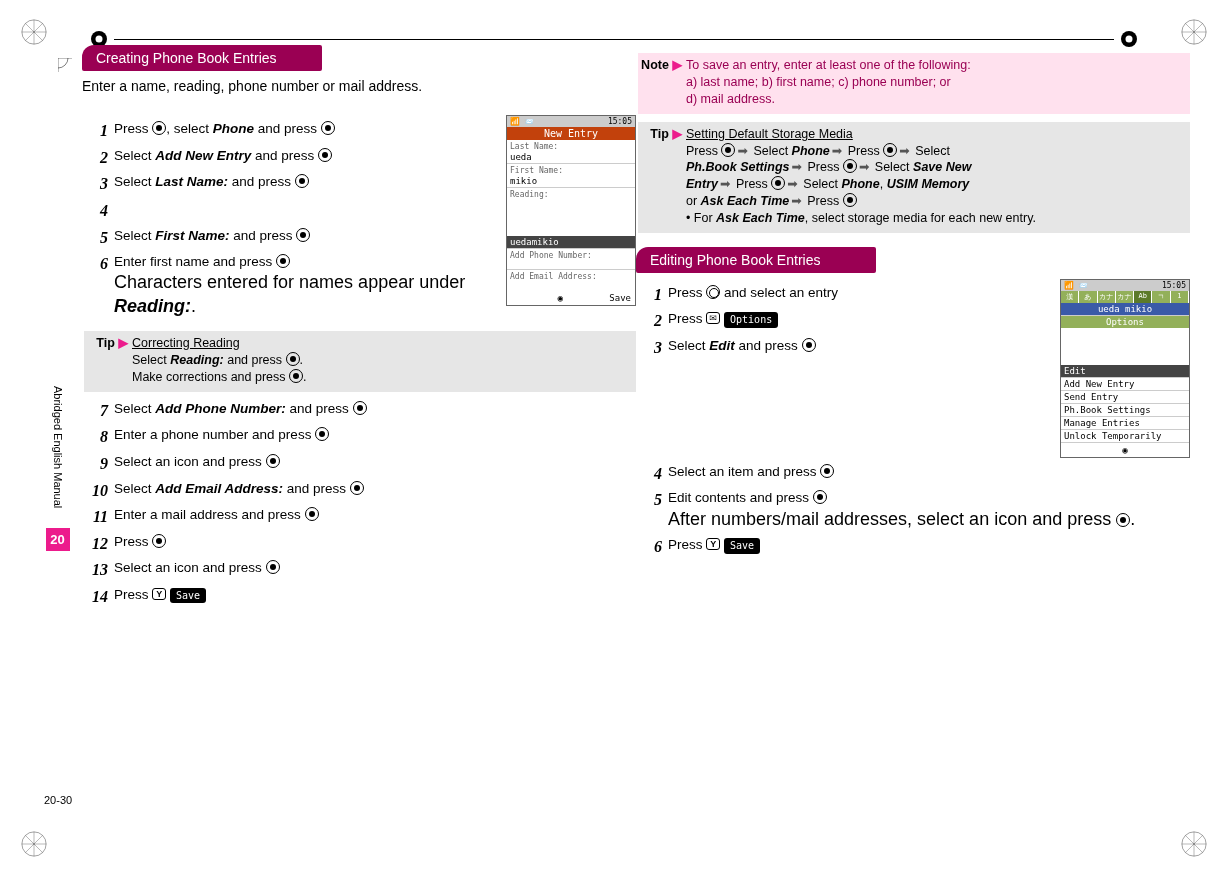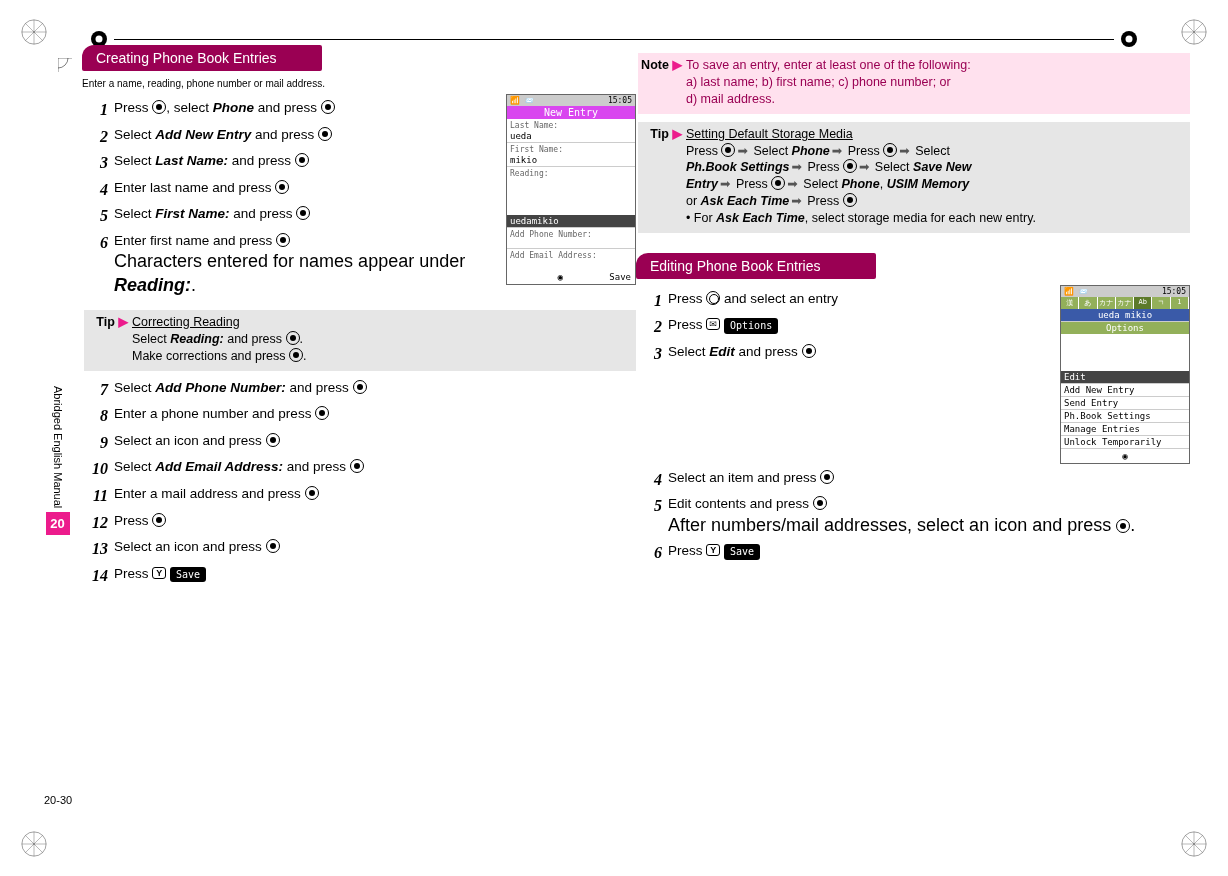--- a/index.html
+++ b/index.html
@@ -25,34 +25,34 @@
   .side-tab {
     position: absolute; left: 40px; top: 86px; bottom: 86px; width: 35px;
     display: flex; flex-direction: column; align-items: center;
   }
   .side-tab .label-vert {
     writing-mode: vertical-rl; text-orientation: mixed;
     font-size: 11px; color: #000; margin-top: 300px;
   }
   .side-tab .tab-number {
     background: #ec1b8c; color: #fff; width: 24px; padding: 4px 0;
-    text-align: center; font-size: 13px; font-weight: bold; margin-top: 4px;
+    text-align: center; font-size: 13px; font-weight: bold; margin-top: 20px;
   }
   .page-num { position: absolute; left: 44px; bottom: 70px; font-size: 11px; }
   .content-cols {
     position: absolute; top: 45px; left: 82px; right: 38px; bottom: 40px;
     display: flex;  justify-content: center;
   }
   .col { flex: 1; }
   .section-banner {
     background: #9a0053; color: #fff; font-size: 14px;
     padding: 5px 12px 5px 14px; border-radius: 12px 2px 2px 2px;
     display: inline-block; min-width: 240px; margin-bottom: 6px;
   }
-  .intro { font-size: 10px; line-height: 1.3; margin-bottom: 4px; }
+  .intro { font-size: 14px; line-height: 1.3; margin-bottom: 20px; }
   .steps { margin-left: 6px; font-size: 13.5px; }
   .step { display: flex; align-items: flex-start; gap: 6px; margin: 5px 0; line-height: 1.35; }
   .step .num {
     font-family: "Comic Sans MS", cursive; font-weight: bold; font-style: italic;
     font-size: 16px; min-width: 20px; text-align: right; color: #000;
   }
   .step .body { flex: 1; }
   .step .body em { font-weight: bold; font-style: italic; }
   .step .sub { font-size: 18px; line-height: 1.3; }
   .btn-circle {
@@ -80,21 +80,21 @@
   .note-box { background: #ffe1ee; }
   .tip-box .tag, .note-box .tag { font-weight: bold; min-width: 44px; text-align: right; }
   .tip-box .arrow, .note-box .arrow { color: #ec1b8c; font-weight: bold; }
   .tip-title { text-decoration: underline; }
   .bold-ital { font-weight: bold; font-style: italic; }
   .phone-shot {
     width: 130px; background: #fff; border: 1px solid #666; font-family: monospace;
     font-size: 9px; position: relative;
   }
   .phone-top { background: #ccc; display:flex; justify-content: space-between; padding: 1px 3px; font-size: 8px; }
-  .phone-title { background: #d946ef; color: #fff; text-align: center; font-size: 10px; padding: 1px 0; }
+  .phone-title { background: #c2410c; color: #fff; text-align: center; font-size: 10px; padding: 1px 0; }
   .phone-body { padding: 0; }
   .phone-row { padding: 1px 3px; border-bottom: 0.5px solid #ccc; font-size: 9px; }
   .phone-row.lbl { color:#666; font-size:8px; padding: 2px 3px 0 3px; border:none; }
   .phone-row.sel { background:#444; color:#fff;margin-top:37px; }
   .phone-bottom { display:flex; justify-content:space-between; padding:2px 4px; font-size:9px; }
   .step-phone-wrap { display:flex; gap:10px; align-items:flex-start; }
   .tab-strip { display:flex; background:#374; }
   .tab-strip span { flex:1; text-align:center; font-size:7px; background:#93b05a; color:#fff; border-right:1px solid #fff; padding:1px 0; }
   .tab-strip span.active { background:#5c7a2a; }
   .opt-head { background:#93b05a; color:#fff; text-align:center; font-size:9px; padding:1px; }
@@ -183,21 +183,20 @@
         <div class="step">
           <span class="num">2</span>
           <span class="body"><span>Select </span><em>Add New Entry</em><span> and press </span><span class="btn-circle"></span></span>
         </div>
         <div class="step">
           <span class="num">3</span>
           <span class="body"><span>Select </span><em>Last Name:</em><span> and press </span><span class="btn-circle"></span></span>
         </div>
         <div class="step">
           <span class="num">4</span>
-          <span class="body"><span>Enter last name and press </span><span class="btn-circle"></span></span>
         </div>
         <div class="step">
           <span class="num">5</span>
           <span class="body"><span>Select </span><em>First Name:</em><span> and press </span><span class="btn-circle"></span></span>
         </div>
         <div class="step">
           <span class="num">6</span>
           <span class="body"><span>Enter first name and press </span><span class="btn-circle"></span><br>
             <span class="sub"><span>Characters entered for names appear under </span><em>Reading:</em><span>.</span></span>
           </span>
@@ -292,21 +291,21 @@
       <span>
         <span class="tip-title">Setting Default Storage Media</span><br>
         <span>Press </span><span class="btn-circle"></span><span class="arrow-sep">➡</span><span> Select </span><span class="bold-ital">Phone</span><span class="arrow-sep">➡</span><span> Press </span><span class="btn-circle"></span><span class="arrow-sep">➡</span><span> Select</span><br>
         <span class="bold-ital">Ph.Book Settings</span><span class="arrow-sep">➡</span><span> Press </span><span class="btn-circle"></span><span class="arrow-sep">➡</span><span> Select </span><span class="bold-ital">Save New</span><br>
         <span class="bold-ital">Entry</span><span class="arrow-sep">➡</span><span> Press </span><span class="btn-circle"></span><span class="arrow-sep">➡</span><span> Select </span><span class="bold-ital">Phone</span><span>, </span><span class="bold-ital">USIM Memory</span><br>
         <span>or </span><span class="bold-ital">Ask Each Time</span><span class="arrow-sep">➡</span><span> Press </span><span class="btn-circle"></span><br>
         • <span>For </span><span class="bold-ital">Ask Each Time</span><span>, select storage media for each new entry.</span>
       </span>
     </div>
 
-    <div class="section-banner" style="margin-top:12px">Editing Phone Book Entries</div>
+    <div class="section-banner" style="margin-top:6px">Editing Phone Book Entries</div>
 
     <div class="step-phone-wrap">
       <div class="steps" style="flex:1">
         <div class="step">
           <span class="num">1</span>
           <span class="body"><span>Press </span><span class="btn-circle nav"></span><span> and select an entry</span></span>
         </div>
         <div class="step">
           <span class="num">2</span>
           <span class="body"><span>Press </span><span class="btn-soft mail"></span> <span class="pill-label">Options</span></span>

